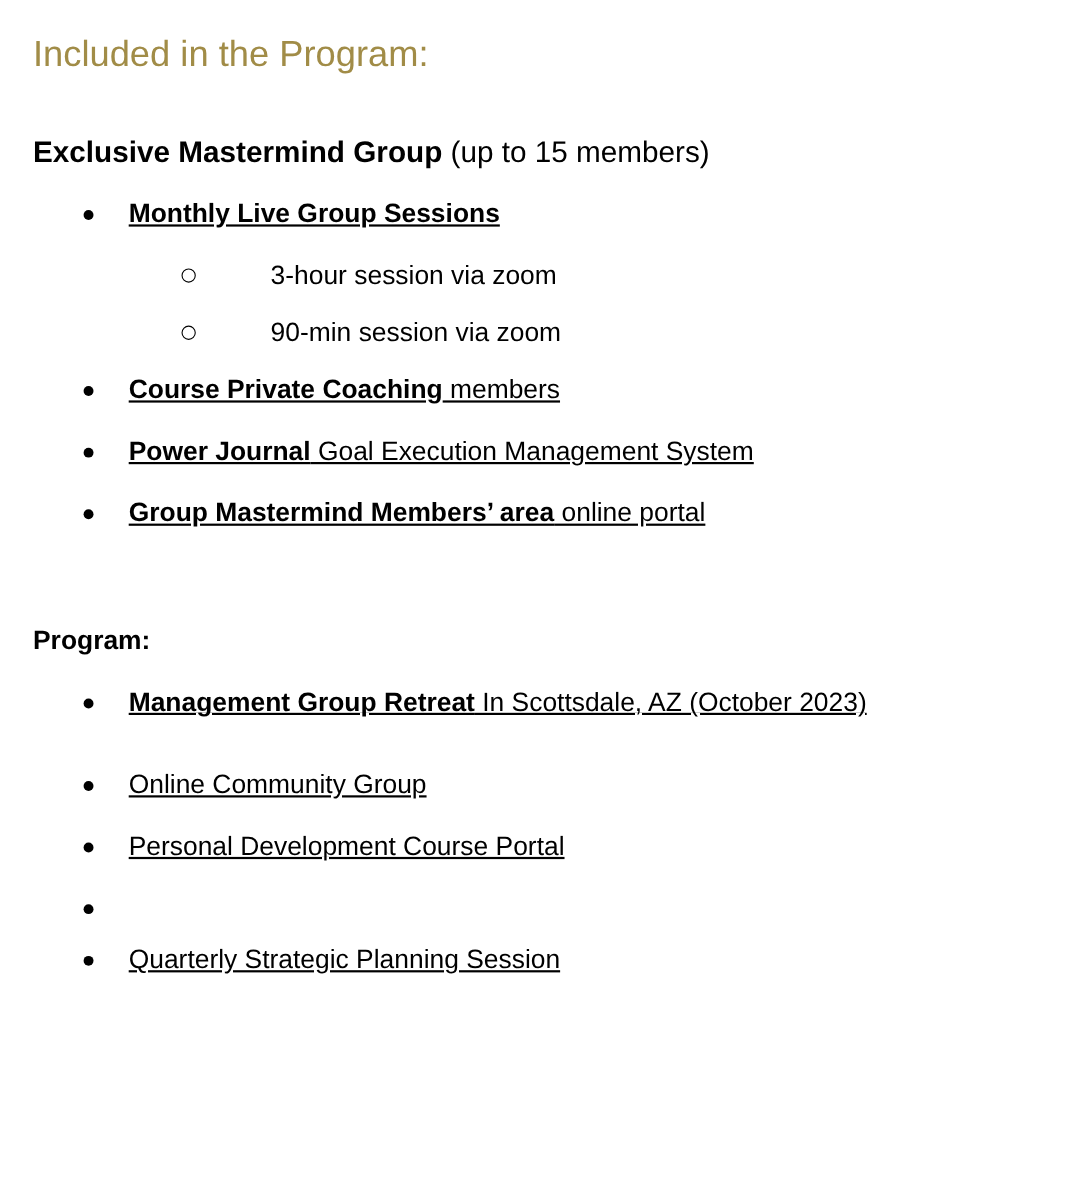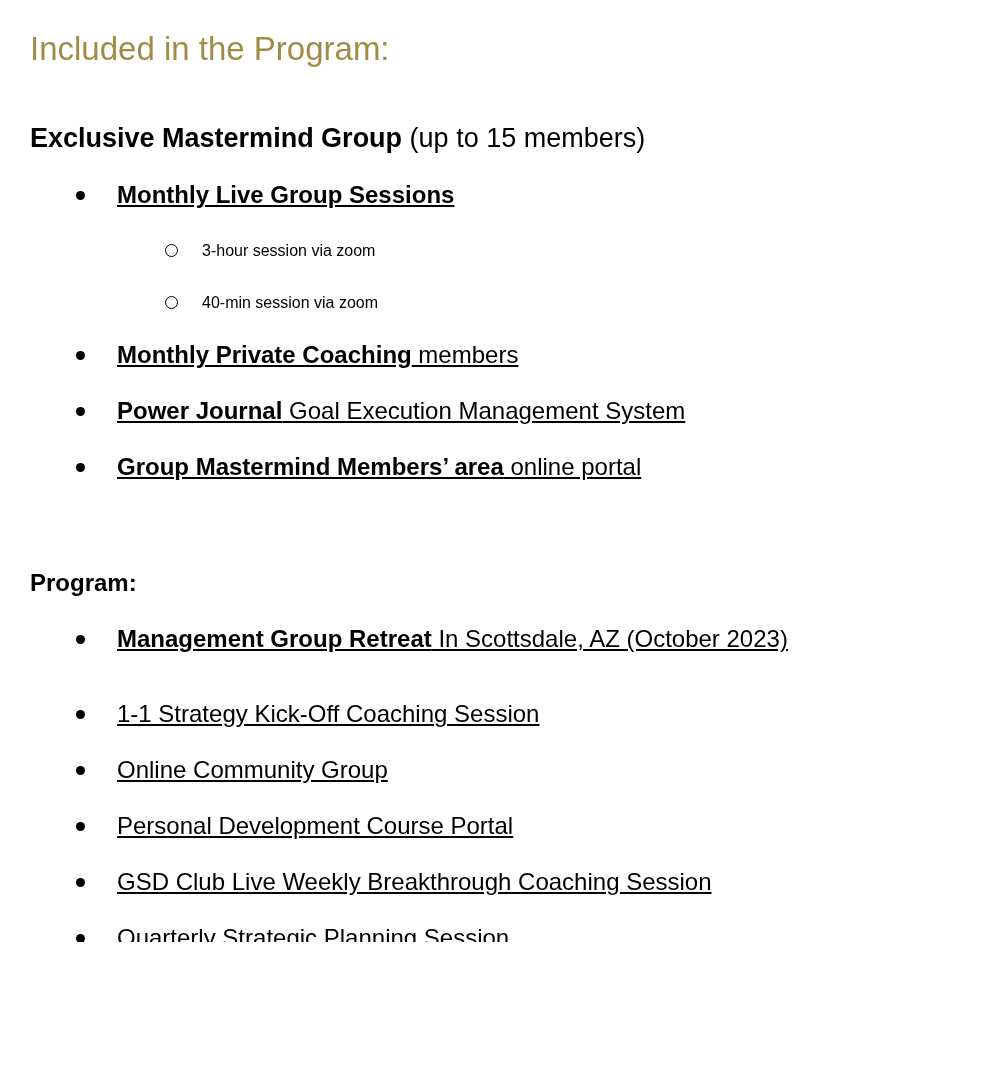--- a/index.html
+++ b/index.html
@@ -42,23 +42,24 @@
     width: 9px; height: 9px;
     border-radius: 50%;
     background: #000;
     margin-top: 10px;
     display: inline-block;
   }
   .sub-row {
     display: flex;
     align-items: flex-start;
     margin-left: 135px;
-    font-size: 16px;
+    font-size: 24px;
     line-height: 28px;
     margin-bottom: 24px;
+    gap: 44px;
   }
   .sub-row .marker { flex: 0 0 37px; display: flex; align-items: flex-start; }
   .circle {
     width: 13px; height: 13px;
     border-radius: 50%;
     border: 1.5px solid #000;
     background: transparent;
     margin-top: 7px;
     display: inline-block;
   }
@@ -94,29 +95,29 @@
       <div class="sub-row">
         <span class="marker">
             <span class="circle"></span>
           </span>
         <span class="txt">3-hour session via zoom</span>
       </div>
       <div class="sub-row">
         <span class="marker">
             <span class="circle"></span>
           </span>
-        <span class="txt">40-min session via zoom</span>
+        <span class="txt">90-min session via zoom</span>
       </div>
     </div>
 
     <div class="bullet-row">
       <span class="marker">
           <span class="dot"></span>
         </span>
-      <span class="txt"><b>Monthly Private Coaching</b><span> members</span></span>
+      <span class="txt"><b>Course Private Coaching</b><span> members</span></span>
     </div>
 
     <div class="bullet-row">
       <span class="marker">
           <span class="dot"></span>
         </span>
       <span class="txt"><b>Power Journal</b><span> Goal Execution Management System</span></span>
     </div>
 
     <div class="bullet-row">
@@ -132,47 +133,40 @@
 
   <div>
 
     <div class="bullet-row retreat-gap">
       <span class="marker">
           <span class="dot"></span>
         </span>
       <span class="txt"><b>Management Group Retreat</b><span> In Scottsdale, AZ (October 2023)</span></span>
     </div>
 
-    <div class="bullet-row">
-      <span class="marker">
-          <span class="dot"></span>
-        </span>
-      <span class="txt"><b></b><span>1-1 Strategy Kick-Off Coaching Session</span></span>
-    </div>
 
     <div class="bullet-row">
       <span class="marker">
           <span class="dot"></span>
         </span>
       <span class="txt"><b></b><span>Online Community Group</span></span>
     </div>
 
     <div class="bullet-row">
       <span class="marker">
           <span class="dot"></span>
         </span>
       <span class="txt"><b></b><span>Personal Development Course Portal</span></span>
     </div>
 
 
     <div class="bullet-row">
       <span class="marker">
           <span class="dot"></span>
         </span>
-      <span class="txt"><b></b><span>GSD Club Live Weekly Breakthrough Coaching Session</span></span>
     </div>
 
     <div class="bullet-row">
       <span class="marker">
           <span class="dot"></span>
         </span>
       <span class="txt"><b></b><span>Quarterly Strategic Planning Session</span></span>
     </div>
 
   </div>

